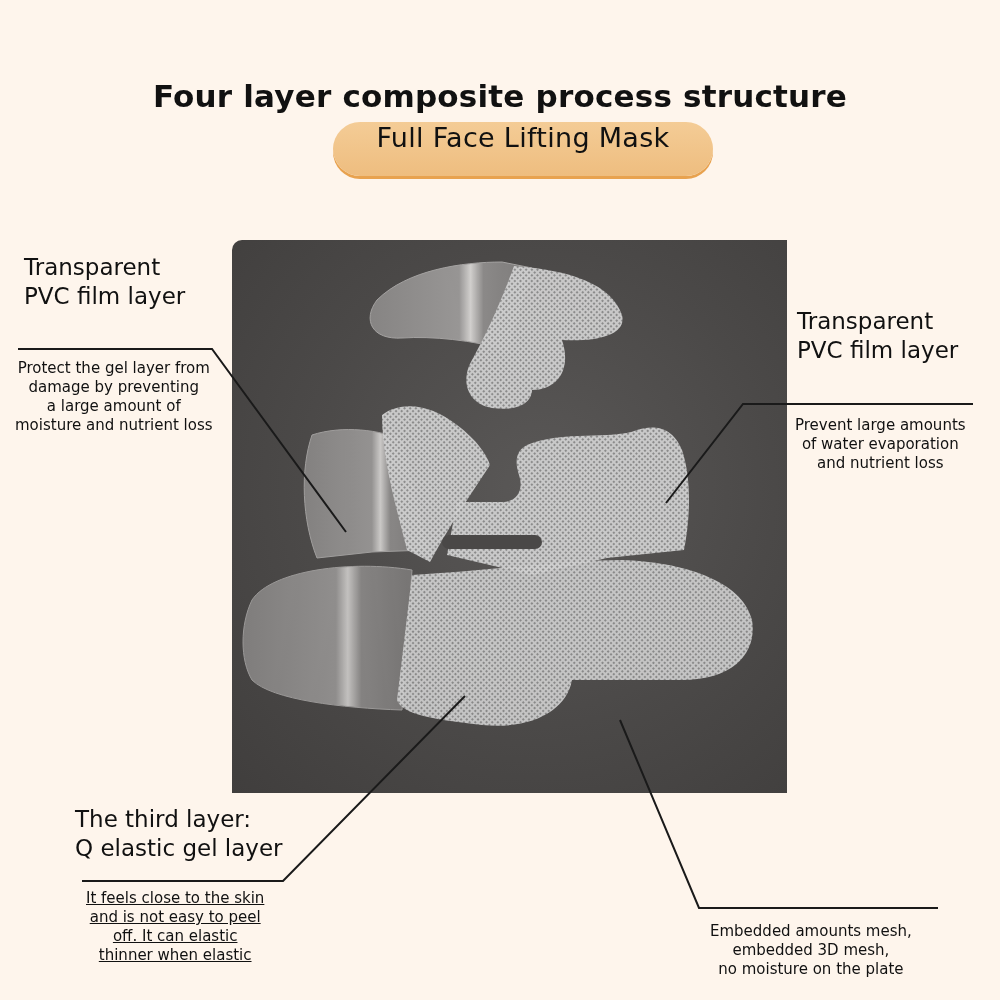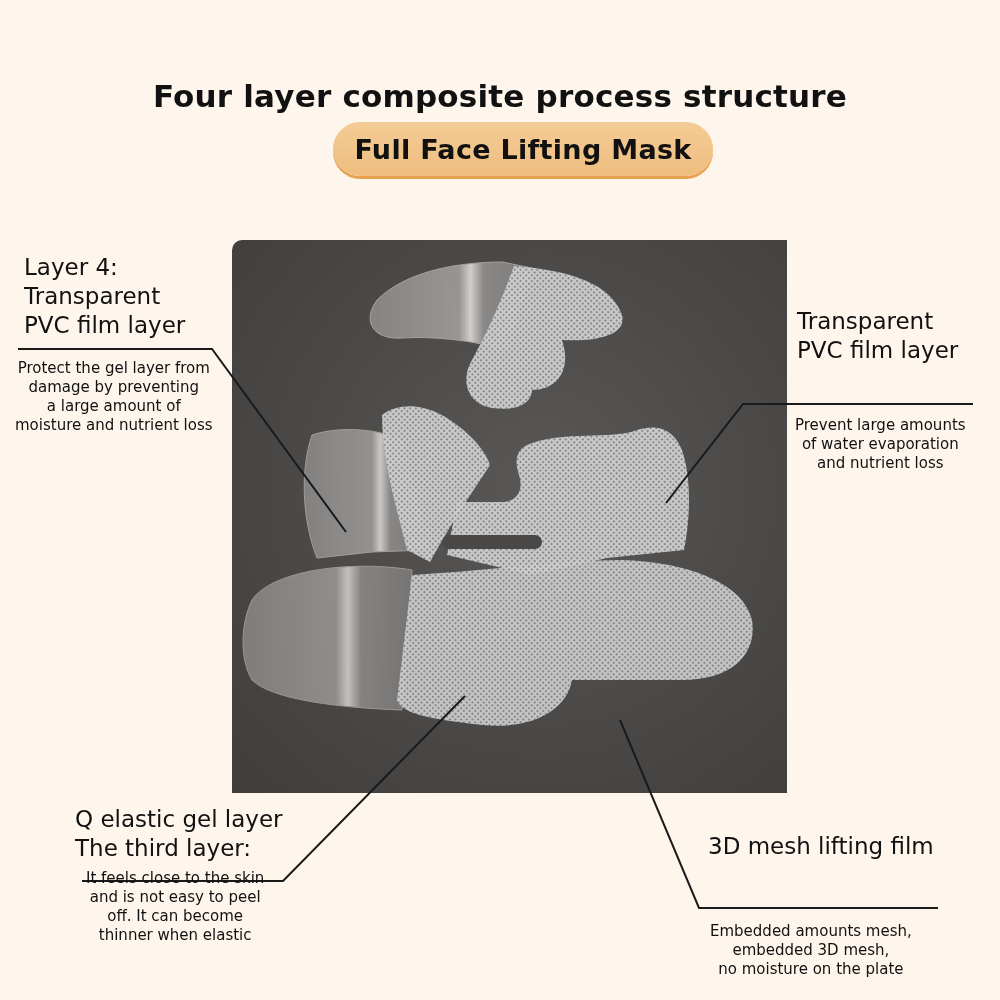--- a/index.html
+++ b/index.html
@@ -11,22 +11,22 @@
   }
   .title {
     position: absolute; left: 0; top: 42px; width: 1000px; text-align: center;
     font-size: 31px; font-weight: bold; letter-spacing: 0.2px; color: #111; margin-top: 36px;
   }
   .pill {
     position: absolute; left: 333px; top: 122px; width: 380px; height: 54px;
     border-radius: 27px;
     background: linear-gradient(#f4cc96, #eebd7f);
     box-shadow: 0 3px 0 #e8a24f;
-    display: flex; align-items: center; justify-content: center;
-    font-size: 27px; color: #111; letter-spacing: 0.3px; font-weight: bold;
+    display: flex; justify-content: center;
+    font-size: 27px; color: #111; letter-spacing: 0.3px;
   }
   .photo {
     position: absolute; left: 232px; top: 240px; width: 555px; height: 553px;
     border-top-left-radius: 10px;
     background: radial-gradient(ellipse at 55% 45%, #5a5857 0%, #4b4948 55%, #403e3d 100%);
     overflow: hidden;
   }
   .photo svg { position: absolute; left: 0; top: 0; }
   .heading {
     position: absolute; font-size: 23px; line-height: 29px; color: #111;
@@ -80,21 +80,20 @@
 </div>
 
 <svg class="leaders" width="1000" height="1000" viewBox="0 0 1000 1000">
   <polyline points="18,349 212,349 346,532" fill="none" stroke="#1a1a1a" stroke-width="2"></polyline>
   <polyline points="973,404 743,404 666,503" fill="none" stroke="#1a1a1a" stroke-width="2"></polyline>
   <polyline points="82,881 283,881 465,696" fill="none" stroke="#1a1a1a" stroke-width="2"></polyline>
   <polyline points="620,720 699,908 938,908" fill="none" stroke="#1a1a1a" stroke-width="2"></polyline>
 </svg>
 
 <div class="heading" style="left:24px; top:253px;">
-  <div>Layer 4:</div>
   <div>Transparent</div>
   <div>PVC film layer</div>
 </div>
 <div class="desc" style="left:15px; top:359px;">
   <div>Protect the gel layer from</div>
   <div>damage by preventing</div>
   <div>a large amount of</div>
   <div>moisture and nutrient loss</div>
 </div>
 
@@ -102,30 +101,29 @@
   <div>Transparent</div>
   <div>PVC film layer</div>
 </div>
 <div class="desc" style="left:795px; top:416px;">
   <div>Prevent large amounts</div>
   <div>of water evaporation</div>
   <div>and nutrient loss</div>
 </div>
 
 <div class="heading" style="left:75px; top:805px;">
+  <div>The third layer:</div>
   <div>Q elastic gel layer</div>
-  <div>The third layer:</div>
 </div>
-<div class="desc" style="left:86px; top:869px;">
+<div class="desc" style="left:86px; top:889px;text-decoration:underline;">
   <div>It feels close to the skin</div>
   <div>and is not easy to peel</div>
-  <div>off. It can become</div>
+  <div>off. It can elastic</div>
   <div>thinner when elastic</div>
 </div>
 
 <div class="heading" style="left:708px; top:832px;">
-  <div>3D mesh lifting film</div>
 </div>
 <div class="desc" style="left:710px; top:922px;">
   <div>Embedded amounts mesh,</div>
   <div>embedded 3D mesh,</div>
   <div>no moisture on the plate</div>
 </div>
 
 </body></html>

